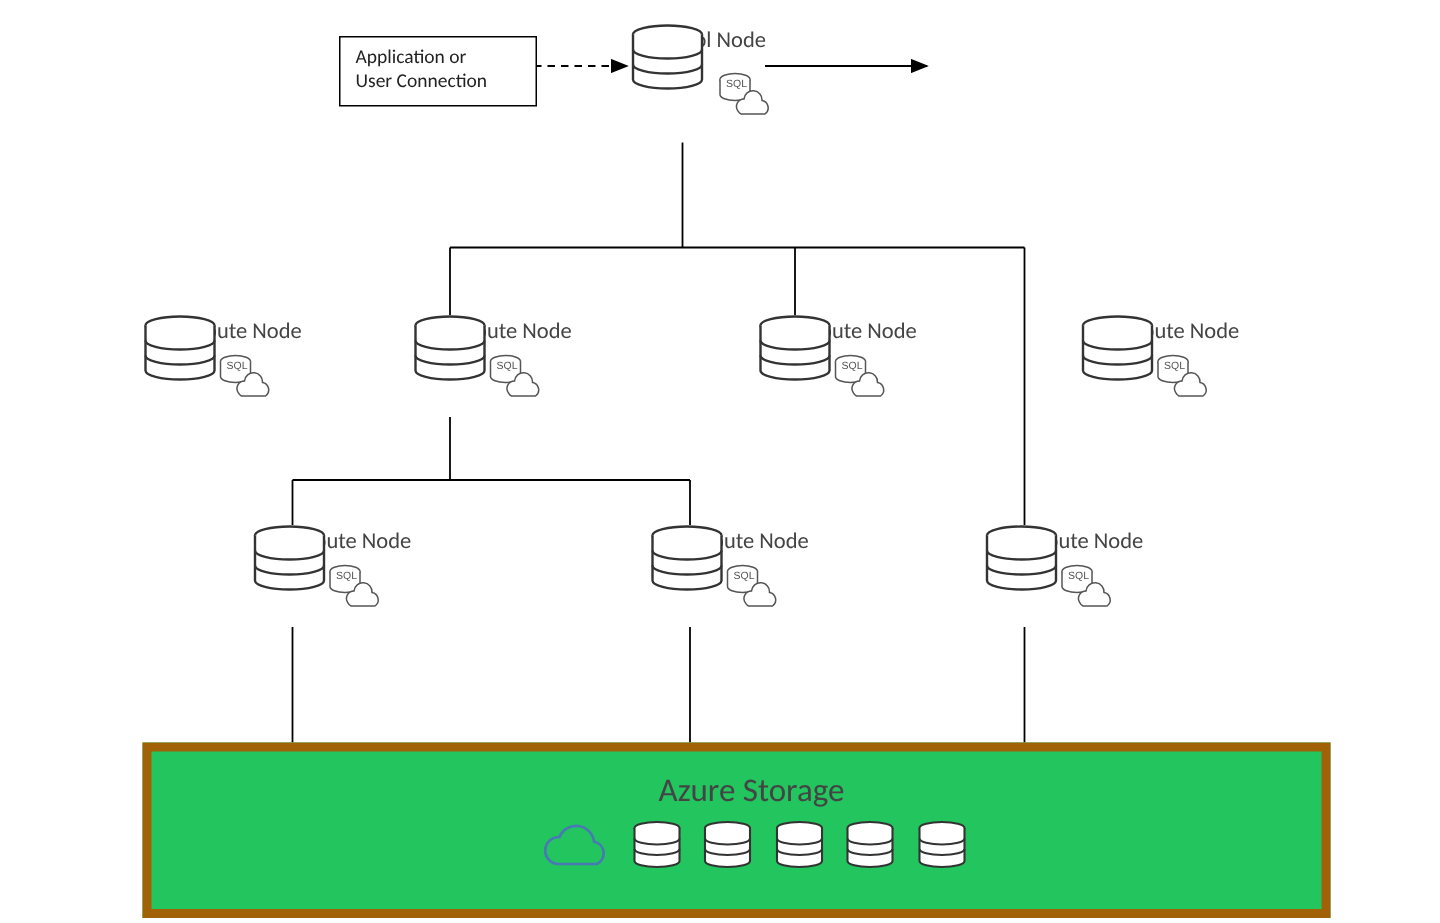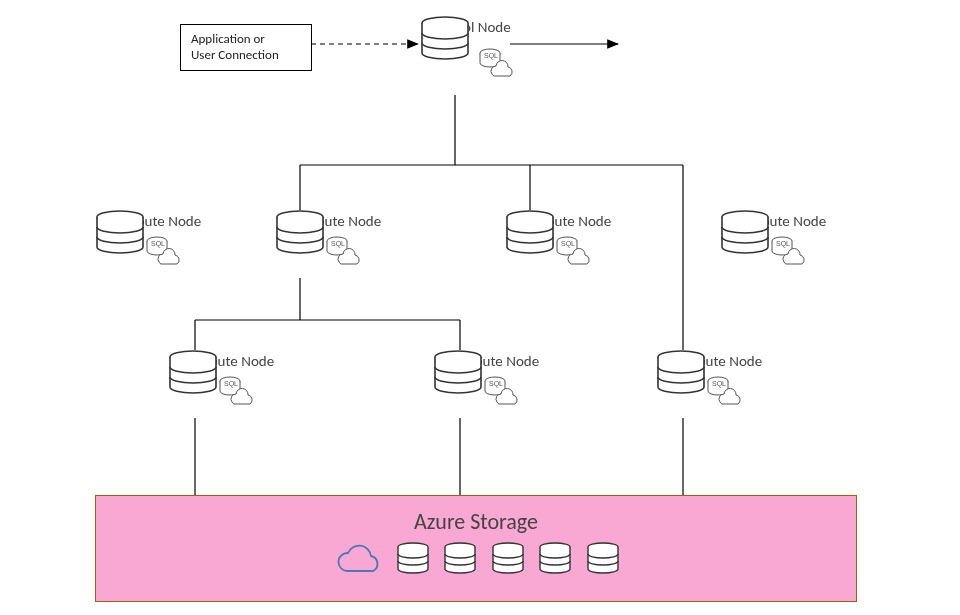--- a/index.html
+++ b/index.html
@@ -2,22 +2,22 @@
 <html><head>
 <meta charset="utf-8">
 <style>
   html,body{margin:0;padding:0;width:960px;height:615px;background:#fff;font-family:Calibri,Arial,sans-serif;color:#333;}
   .stage{position:relative;width:960px;height:615px;}
   svg{position:absolute;top:0;left:0;}
   .node{position:absolute;text-align:center;}
   .node .lbl{font-size:15px;color:#444;margin-top:2px;white-space:nowrap;}
   .db-big{width:50px;height:46px;}
   .sql-txt{font-size:7px;fill:#555;font-family:Arial;}
-  .box{position:absolute;border:1px solid #000;background:#fff;padding:6px 10px;font-size:13px;line-height:1.25;color:#222;}
-  .storage-box{position:absolute;border:1px solid #a16207;background:#f9a8d4;}
+  .box{position:absolute;border:1px solid #000;background:#fff;padding:6px 10px;font-size:13px;line-height:1.25;color:#222;margin-left:46px;}
+  .storage-box{position:absolute;border:6px solid #a16207;background:#22c55e;padding-left:20px;}
   .storage-title{font-size:22px;color:#444;text-align:center;padding-top:12px;}
   .storage-icons{text-align:center;margin-top:6px;}
   .storage-icons svg{position:static;display:inline-block;vertical-align:middle;margin:0 4px;}
 </style>
 </head>
 <body>
 <div class="stage">
 
 <svg width="960" height="615">
   <defs>

